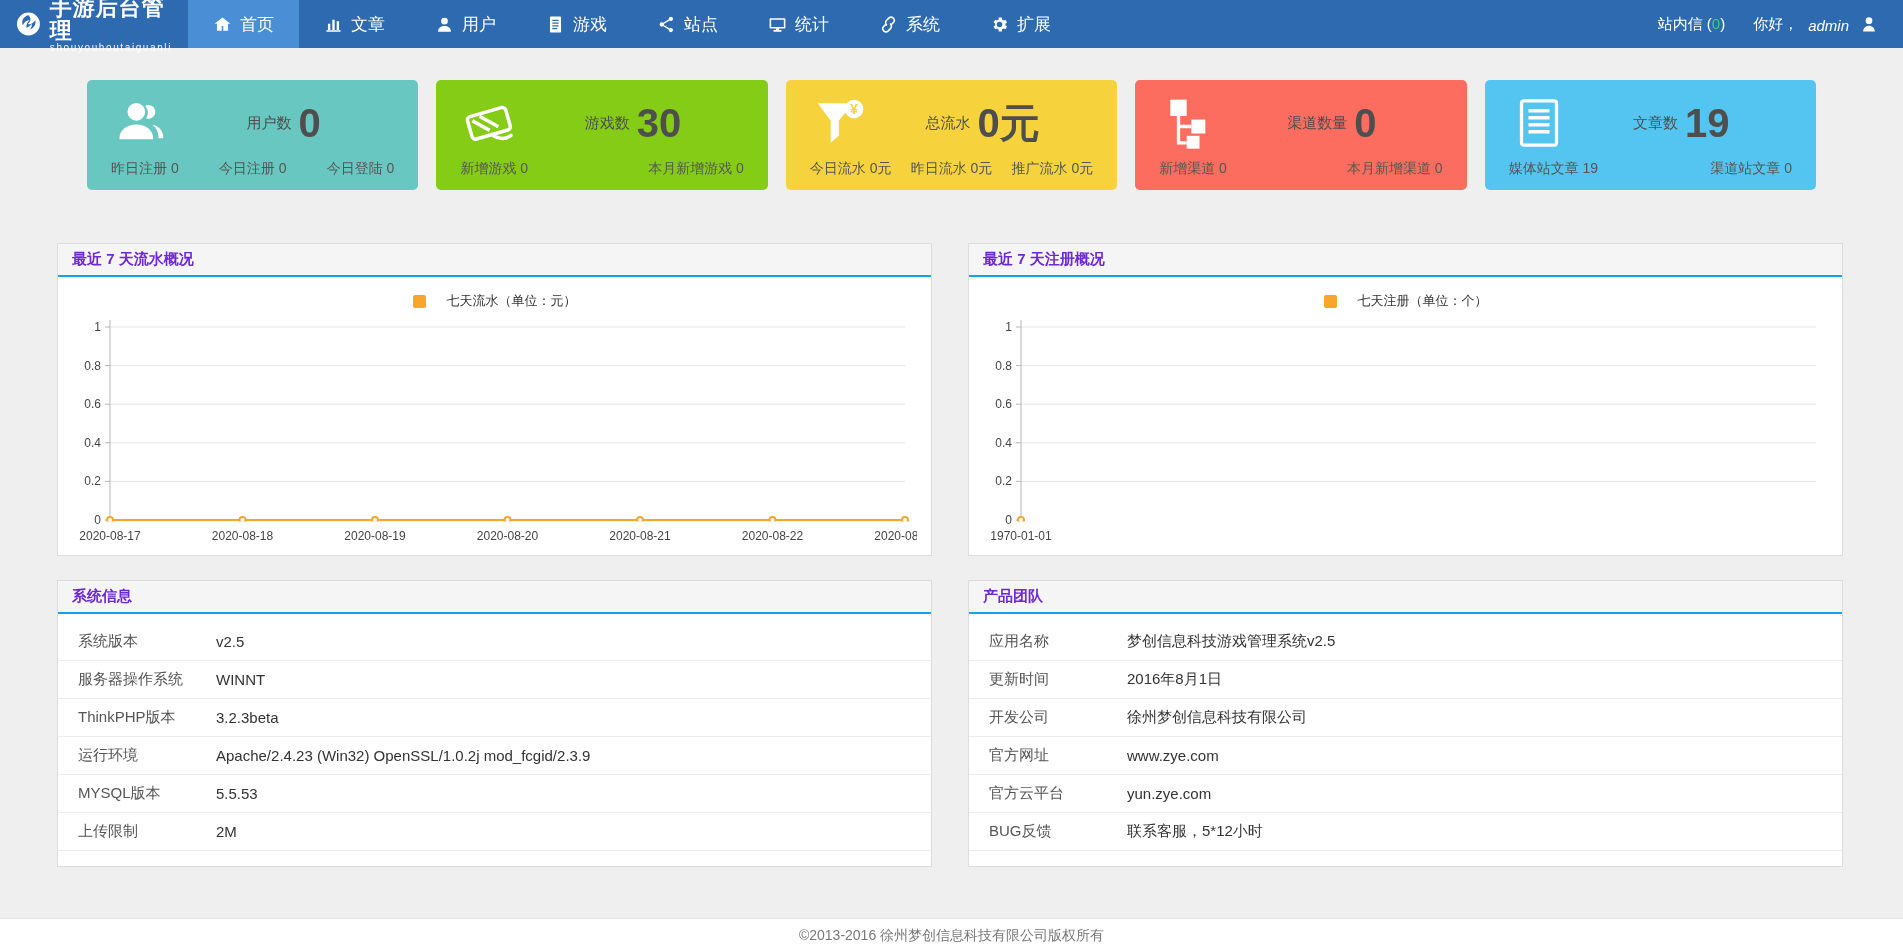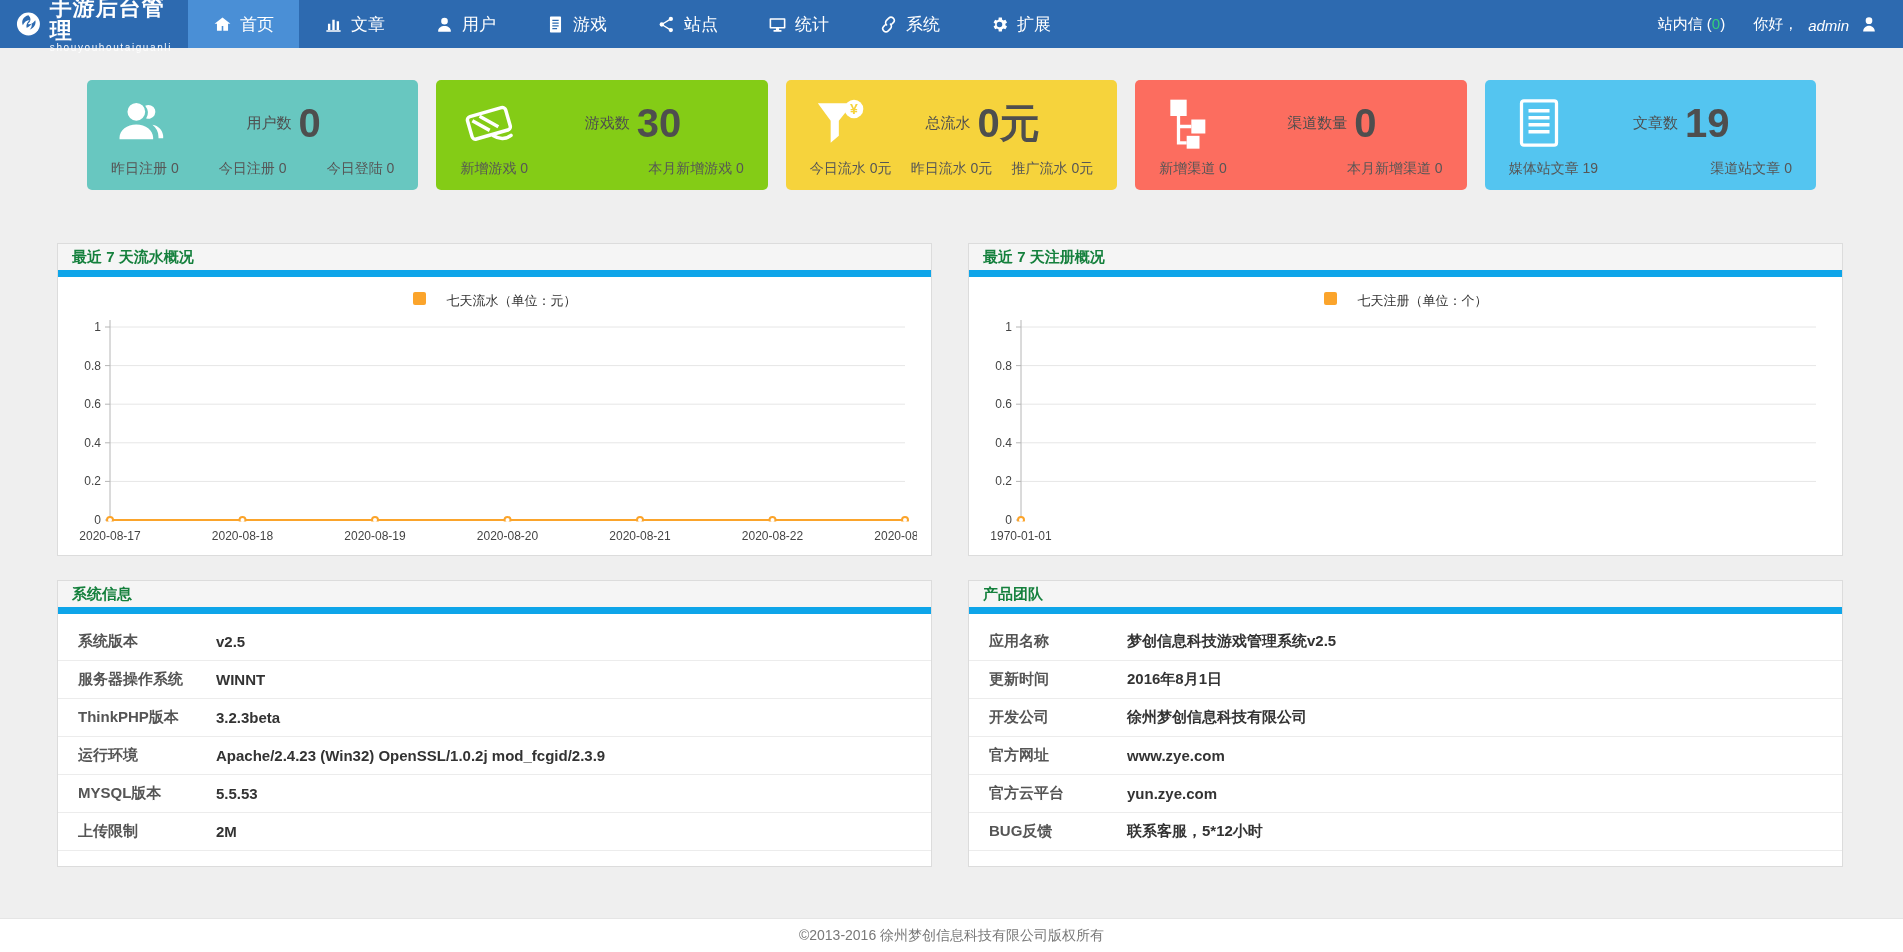--- a/index.html
+++ b/index.html
@@ -32,30 +32,30 @@
   .card-value { font-size:40px; font-weight:bold; line-height:42px; }
   .card-stats { position:absolute; left:0; right:0; bottom:12px; display:flex;
                 justify-content:space-between; padding:0 24px; font-size:14px; color:#565656; }
   
   .row-wrap { display:flex; gap:36px; padding:0 57px; }
   .charts-row { margin-top:53px; }
   .info-row   { margin-top:24px; }
   .panel { background:#fff; border:1px solid #dcdcdc; width:875px; }
   .chart-panel { height:313px; }
   .info-panel  { height:287px; }
-  .panel-header { height:33px; background:#f5f5f5; border-bottom:7px solid #0ea5e9;
+  .panel-header { height:33px; background:#f5f5f5; border-bottom:2px solid #0ea5e9;
                   display:flex; align-items:center; padding:0 14px;
-                  font-size:15px; font-weight:bold; color:#15803d; }
-  .legend { display:flex; justify-content:center; align-items:flex-start; gap:21px;
+                  font-size:15px; font-weight:bold; color:#6d28d9; }
+  .legend { display:flex; justify-content:center; align-items:center; gap:21px;
             margin-top:15px; font-size:13px; color:#333; cursor:pointer; }
   .legend-swatch { width:13px; height:13px; border-radius:2px; background:#fba42b; }
   svg.chart { display:block; margin:5px auto 0; }
   
   .rows { padding-top:9px; }
-  .irow { display:flex; align-items:center; height:38px; border-bottom:1px solid #ececec; font-size:15px;font-weight:bold; }
+  .irow { display:flex; align-items:center; height:38px; border-bottom:1px solid #ececec; font-size:15px; }
   .irow .lab { width:158px; padding-left:20px; color:#555; flex:0 0 158px; }
   .irow .val { color:#333; }
   a.val-link { color:#337ab7; text-decoration:none; cursor:pointer; }
   
   .footer { position:absolute; left:0; right:0; bottom:0; height:34px; background:#fff;
             border-top:1px solid #e5e5e5; display:flex; align-items:center; justify-content:center;
             font-size:14px; color:#787878;text-align:right; }
 </style>
 </head>
 <body>

